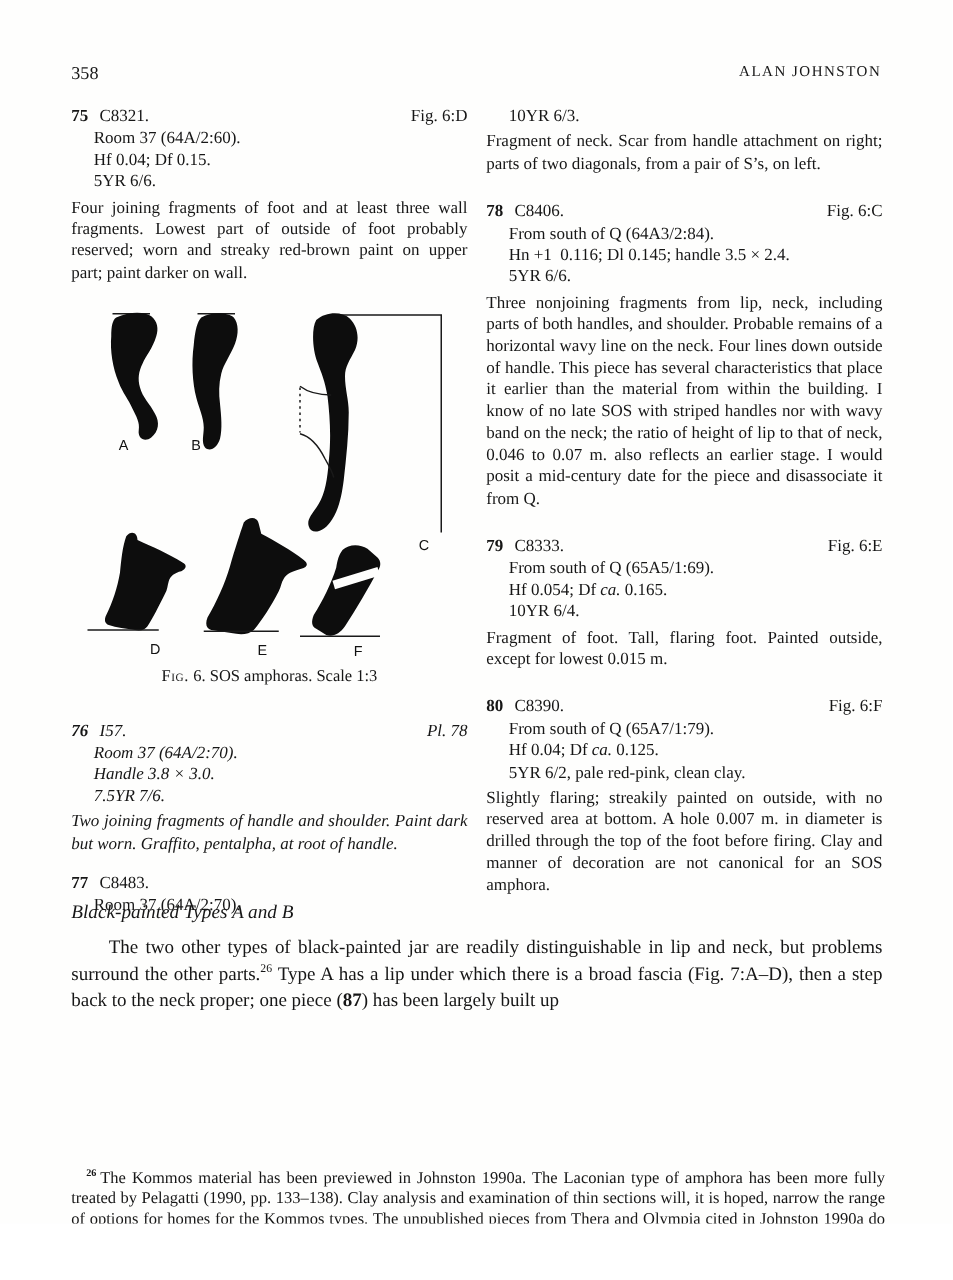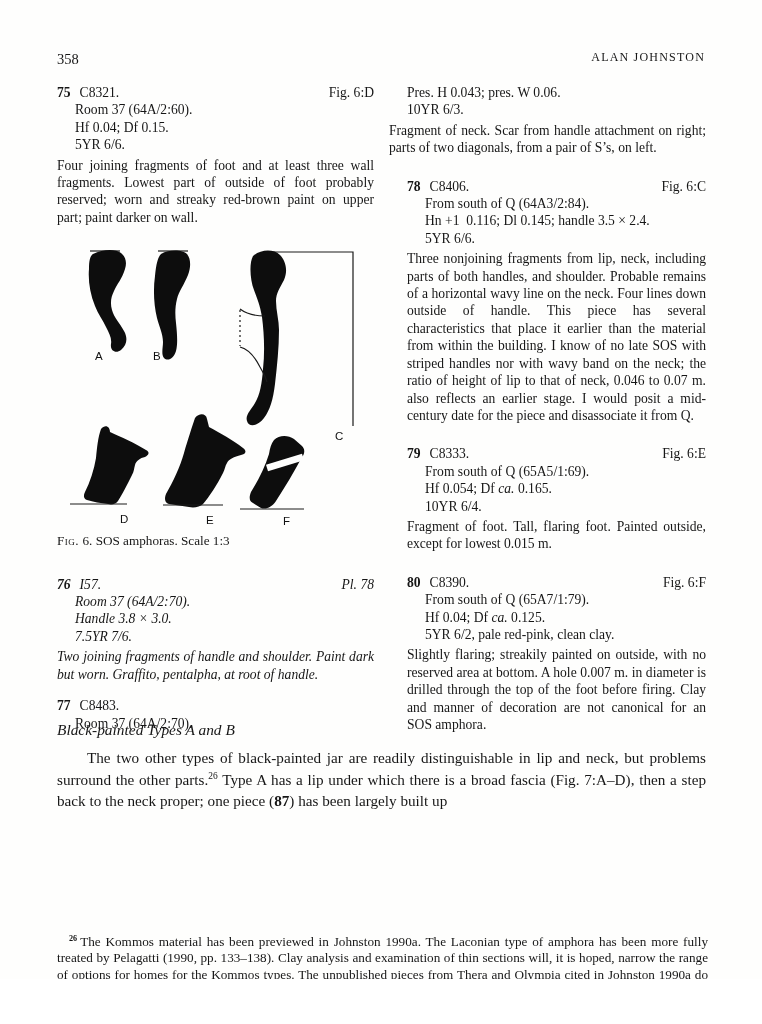--- a/index.html
+++ b/index.html
@@ -13,28 +13,28 @@
 
   
   .col{position:absolute;top:84px;width:317px;font-size:13.6px;line-height:17.4px;}
   .col-left{left:57px;}
   .col-right{left:389px;}
   .entry-head{display:flex;align-items:baseline;}
   .entry-num{font-weight:bold;margin-right:9px;}
   .entry-ref{margin-left:auto;}
   .dline{padding-left:18px;}
   .desc{margin:3px 0 0 0;text-align:justify;}
-  .mt-block{margin-top:21px;margin-left:18px;}
+  .mt-block{margin-top:21px;}
   .mt-e76{margin-top:26px;font-style:italic;}
   .mt-e77{margin-top:14px;}
 
   
   .figure{margin-top:20px;}
   .figure svg{display:block;width:317px;height:282px;}
-  .fig-caption{font-size:13.2px;margin-top:4px;}
+  .fig-caption{text-align:center;font-size:13.2px;margin-top:4px;}
   .sc{font-variant:small-caps;letter-spacing:0.5px;}
 
   
   .section{position:absolute;left:57px;top:720px;width:649px;}
   .section-heading{font-style:italic;font-size:15.4px;line-height:19px;}
   .section-para{margin:8px 0 0 0;font-size:15.2px;line-height:21.6px;text-align:justify;text-indent:30px;}
   sup{font-size:0.62em;vertical-align:super;line-height:0;}
 
   
   .footnote{position:absolute;left:57px;top:886px;width:651px;
@@ -135,21 +135,20 @@
         <span class="entry-num">77</span>
         <span>C8483.</span>
       </div>
       <div class="dline">Room 37 (64A/2:70).</div>
     </div>
   </div>
 
   <div class="col col-right">
 
     <div>
-      <div class="dline">Pres. H 0.043; pres. W 0.06.</div>
       <div class="dline">10YR 6/3.</div>
       <p class="desc">Fragment of neck. Scar from handle attachment on right; parts of two diagonals, from a pair of S’s, on left.</p>
     </div>
 
     <div class="mt-block">
       <div class="entry-head">
         <span class="entry-num">78</span>
         <span>C8406.</span>
         <span class="entry-ref">Fig. 6:C</span>
       </div>

